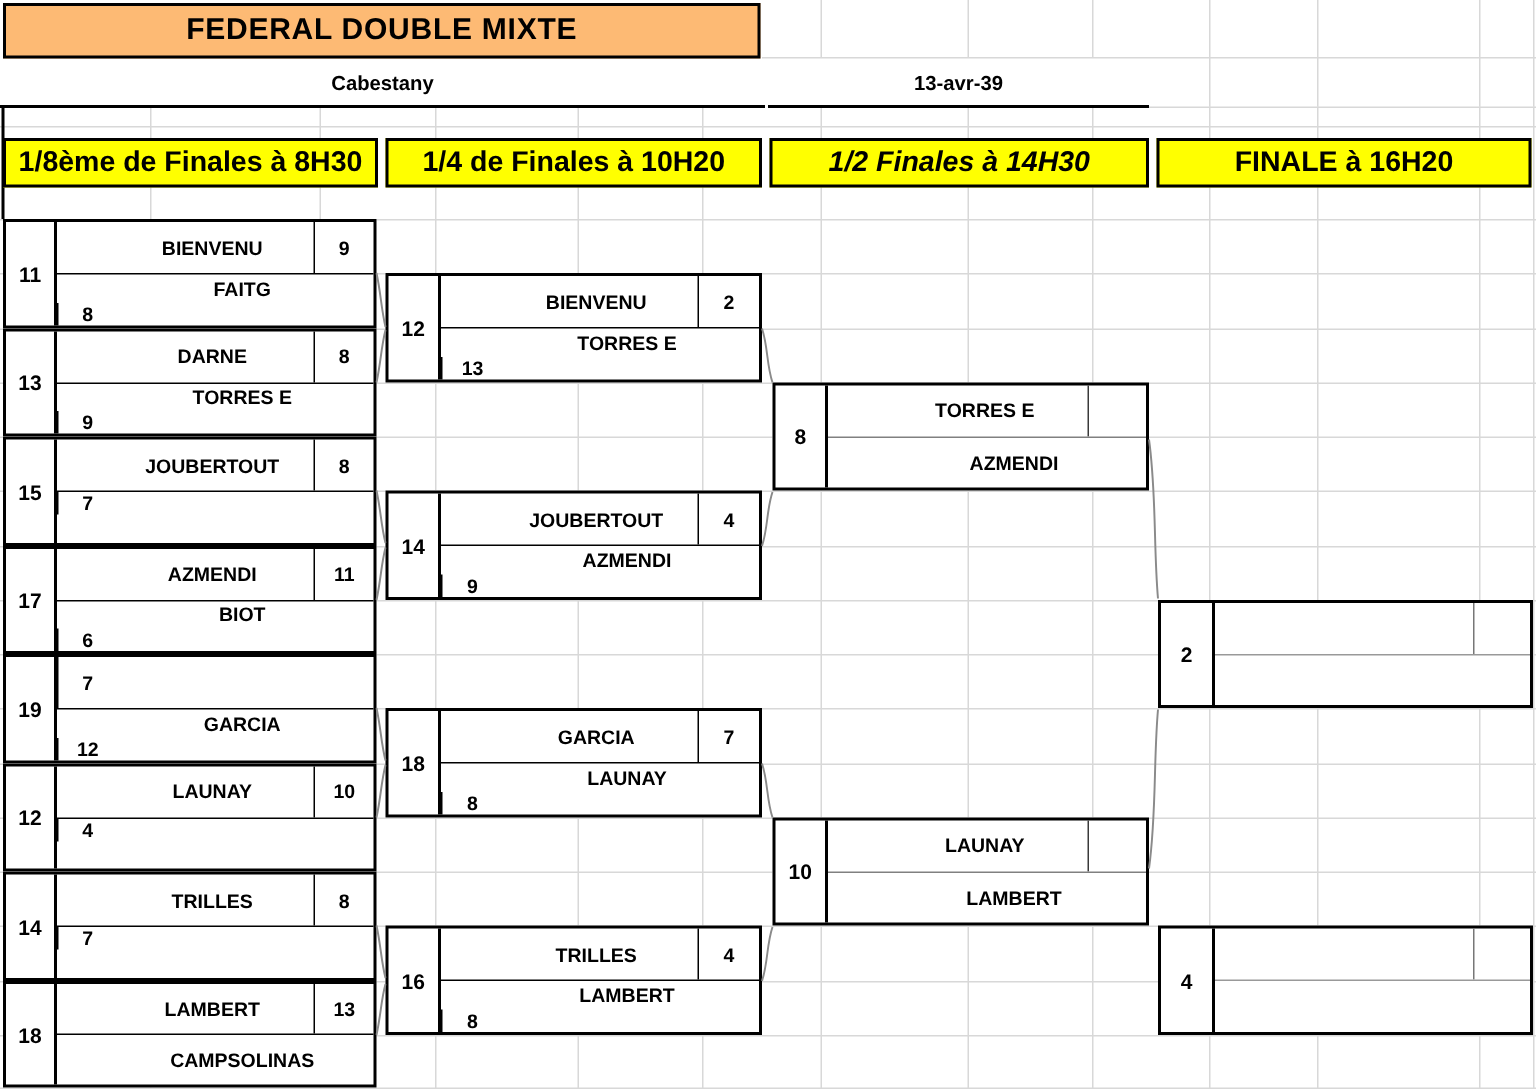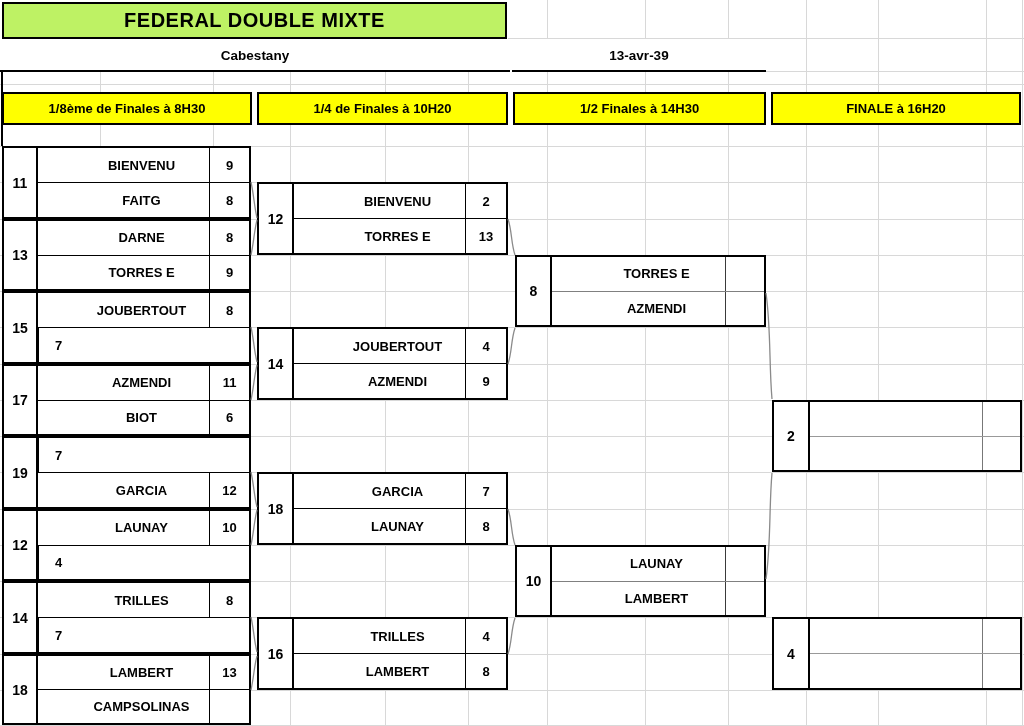--- a/index.html
+++ b/index.html
@@ -8,47 +8,47 @@
     font-family:"Liberation Sans",sans-serif;font-weight:bold;color:#000;
     overflow:hidden;
   }
   
   .gl{position:absolute;background:#d8d8d8;}
   .gl.h{height:1px;}
   .gl.v{width:1px;}
   
   .title{
     position:absolute;left:2px;top:2px;width:505px;height:37px;
-    background:#bef264;border:2.5px solid #000;box-sizing:border-box;
+    background:#fdba74;border:2.5px solid #000;box-sizing:border-box;
     display:flex;align-items:center;justify-content:center;
     font-size:20px;letter-spacing:.5px;z-index:4;
   }
   .rhead{
     position:absolute;top:92px;height:33px;background:#ffff00;
     border:2px solid #000;box-sizing:border-box;display:flex;
-    align-items:center;justify-content:center;font-size:13px;z-index:4;
+    align-items:center;justify-content:center;font-size:19px;z-index:4;
   }
   .toplabel{
     position:absolute;top:40px;height:30px;display:flex;
     align-items:center;justify-content:center;font-size:13.5px;z-index:4;
   }
   .rule{position:absolute;height:2px;background:#000;z-index:4;}
   .stub{position:absolute;left:1px;top:71px;width:2px;height:75px;background:#000;z-index:3;}
   
   .match{
     position:absolute;background:#fff;border:2px solid #000;
     box-sizing:border-box;display:flex;z-index:3;
   }
   .mnum{
     border-right:2px solid #000;display:flex;align-items:center;
     justify-content:center;font-size:14px;flex:none;
   }
   .mrows{flex:1;display:flex;flex-direction:column;min-width:0;}
   .mrow{flex:1;display:flex;min-width:0;}
-  .mrow + .mrow{border-top:1.5px solid #000;}
+  .mrow + .mrow{border-top:1.5px solid #000;flex-direction:column;}
   .pname{flex:1;display:flex;align-items:center;justify-content:center;font-size:13px;white-space:nowrap;margin-left:36px;}
   .pscore{flex:none;border-left:1.5px solid #000;display:flex;align-items:center;justify-content:center;font-size:13px;}
   .r16{left:2px;width:249px;}   .r16 .mnum{width:32px;} .r16 .pscore{width:39px;}
   .qf {left:257px;width:251px;} .qf  .mnum{width:33px;} .qf  .pscore{width:40px;}
   .sf {left:515px;width:251px;} .sf  .mnum{width:33px;} .sf  .pscore{width:38px;}
   .fin{left:772px;width:250px;} .fin .mnum{width:34px;} .fin .pscore{width:37px;}
   .sf  .mrow + .mrow{border-top:1px solid #808080;}
   .sf  .pscore{border-left:1.5px solid #3a3a3a;}
   .fin .mrow + .mrow{border-top:1px solid #999;}
   .fin .pscore{border-left:1px solid #777;}
@@ -108,21 +108,21 @@
   <div class="title">FEDERAL DOUBLE MIXTE</div>
 
   <div class="toplabel" style="left:0;width:510px;">Cabestany</div>
   <div class="toplabel" style="left:512px;width:254px;">13-avr-39</div>
   <div class="rule" style="left:0;top:70px;width:510px;"></div>
   <div class="rule" style="left:512px;top:70px;width:254px;"></div>
   <div class="stub"></div>
 
   <div class="rhead" style="left:2px;width:250px;">1/8ème de Finales à 8H30</div>
   <div class="rhead" style="left:257px;width:251px;">1/4 de Finales à 10H20</div>
-  <div class="rhead" style="left:513px;width:253px;">1/2 Finales à 14H30</div>
+  <div class="rhead" style="left:513px;width:253px;font-style:italic;">1/2 Finales à 14H30</div>
   <div class="rhead" style="left:771px;width:250px;">FINALE à 16H20</div>
 
   <div class="match r16" style="top:146px;height:73px;">
     <div class="mnum">11</div>
     <div class="mrows">
       <div class="mrow">
           <div class="pname">BIENVENU</div>
           <div class="pscore">9</div>
         </div>
       <div class="mrow">

